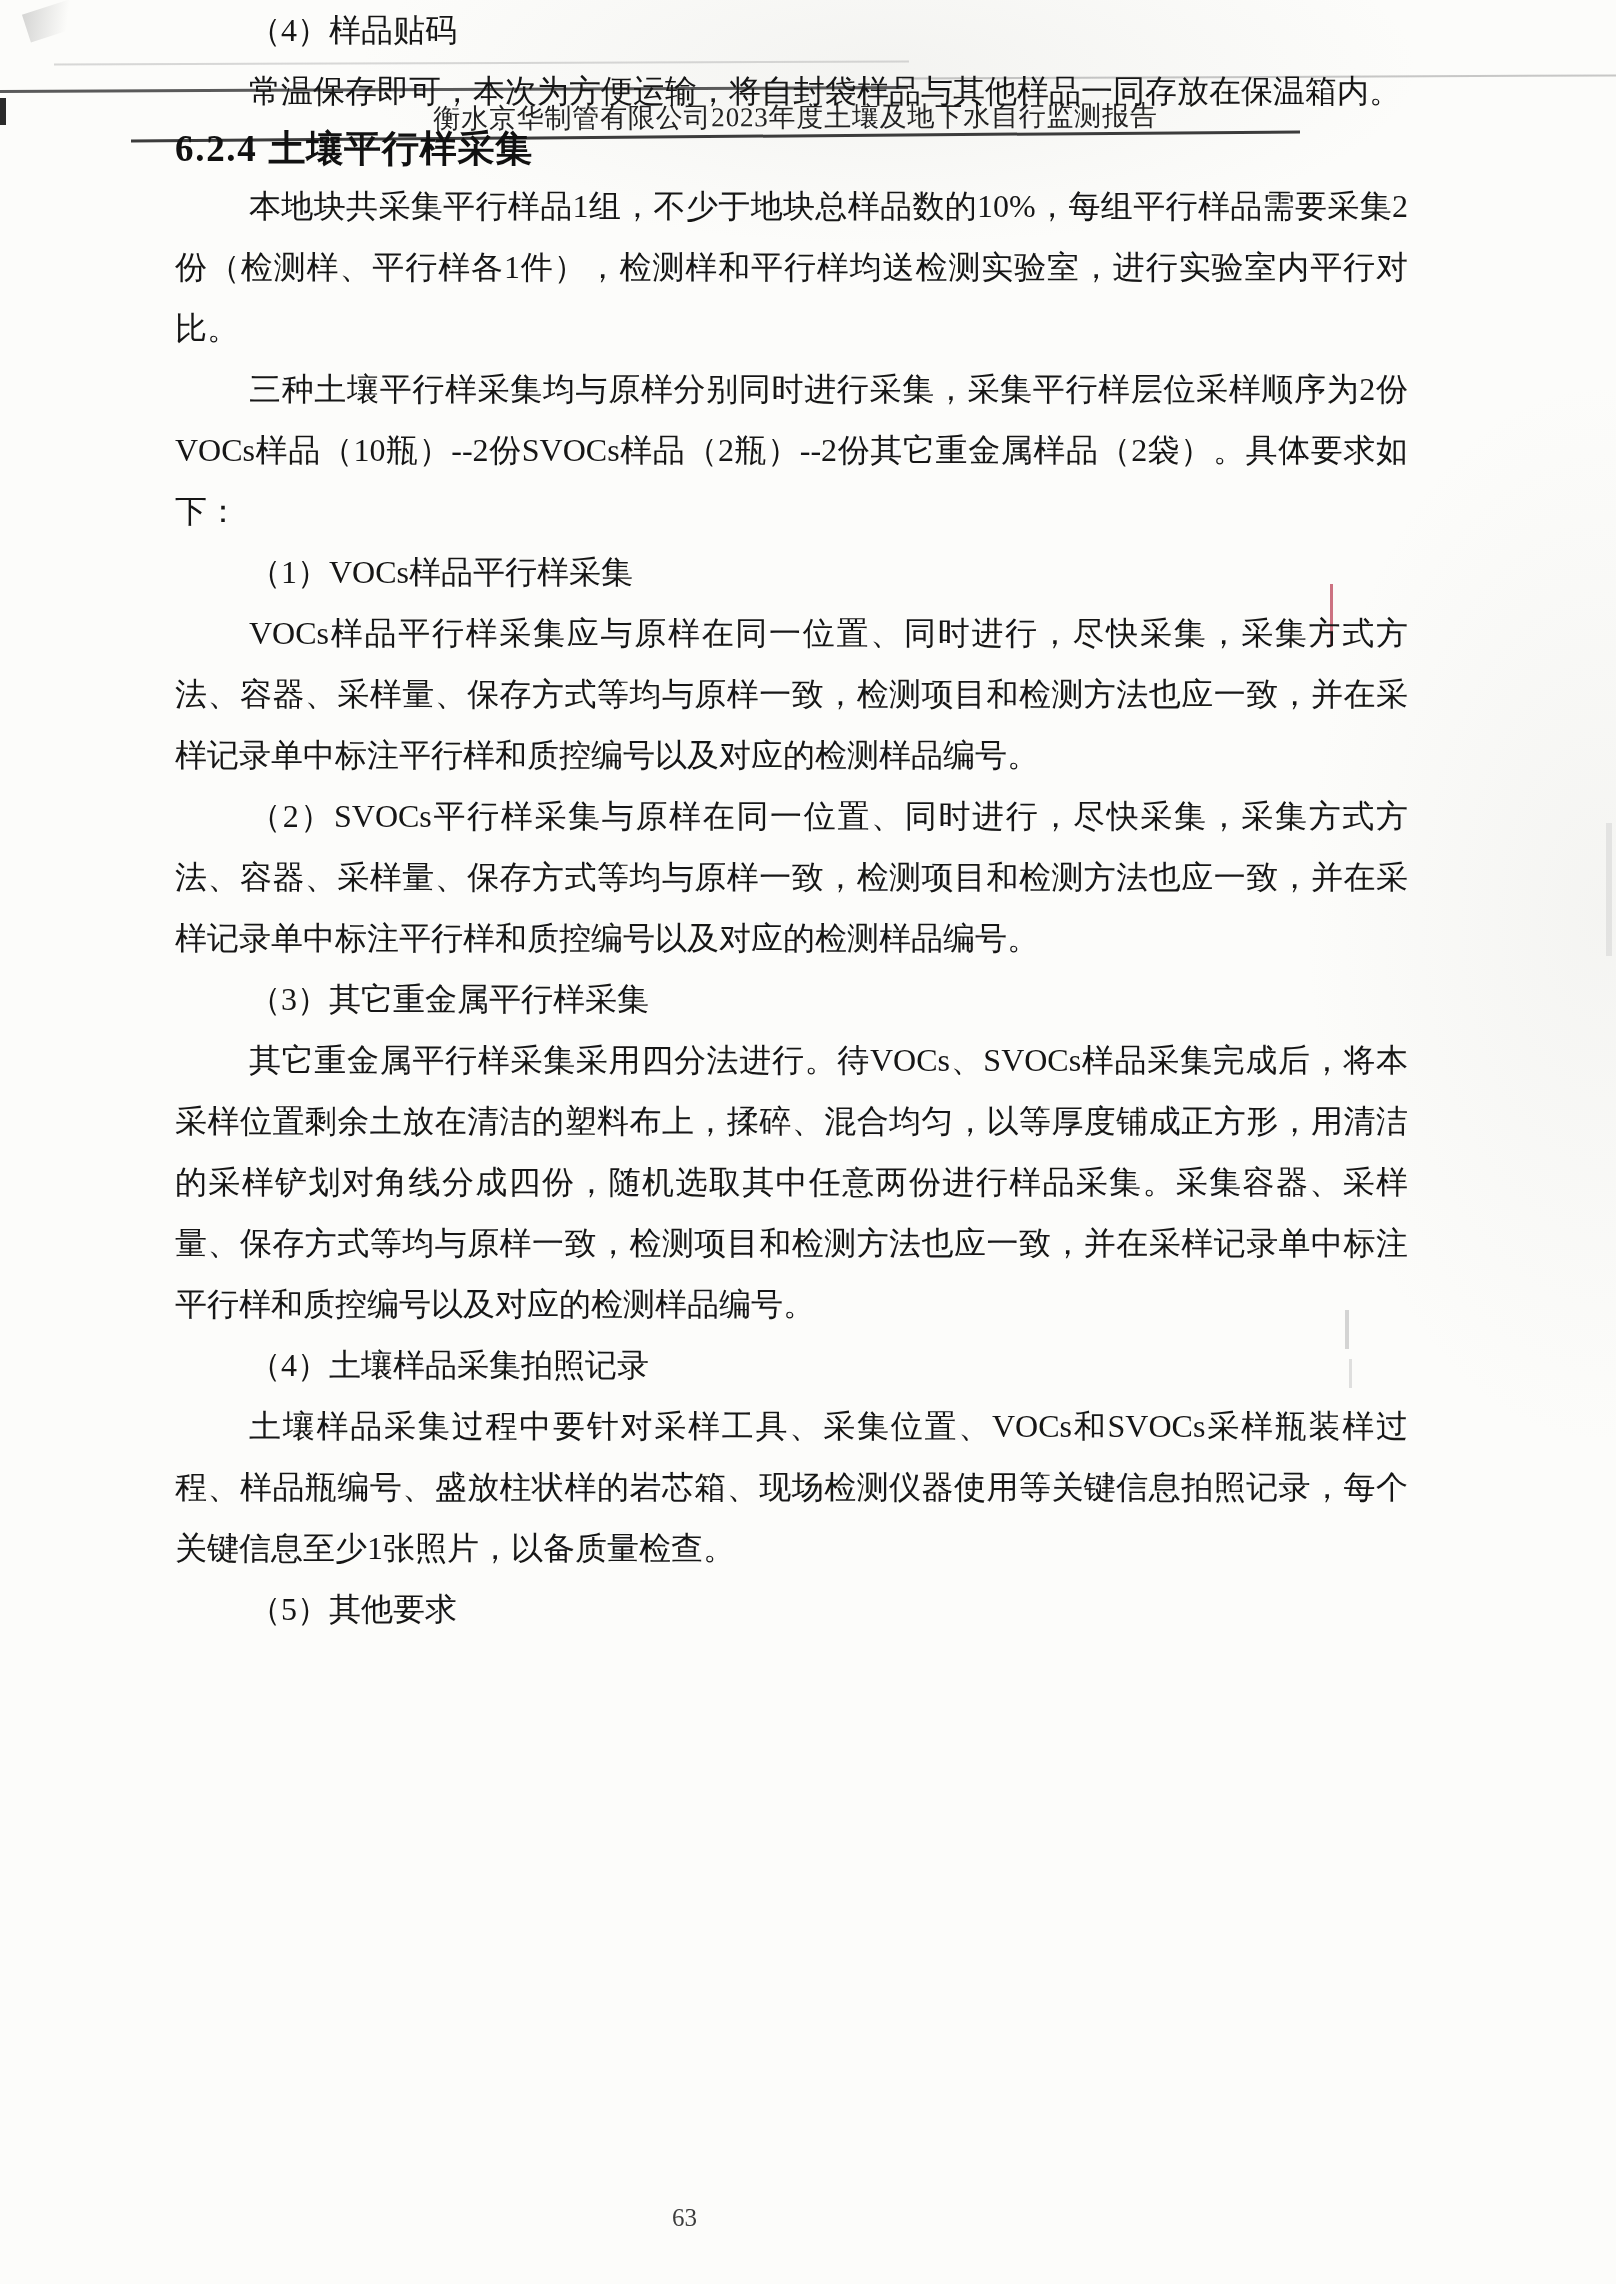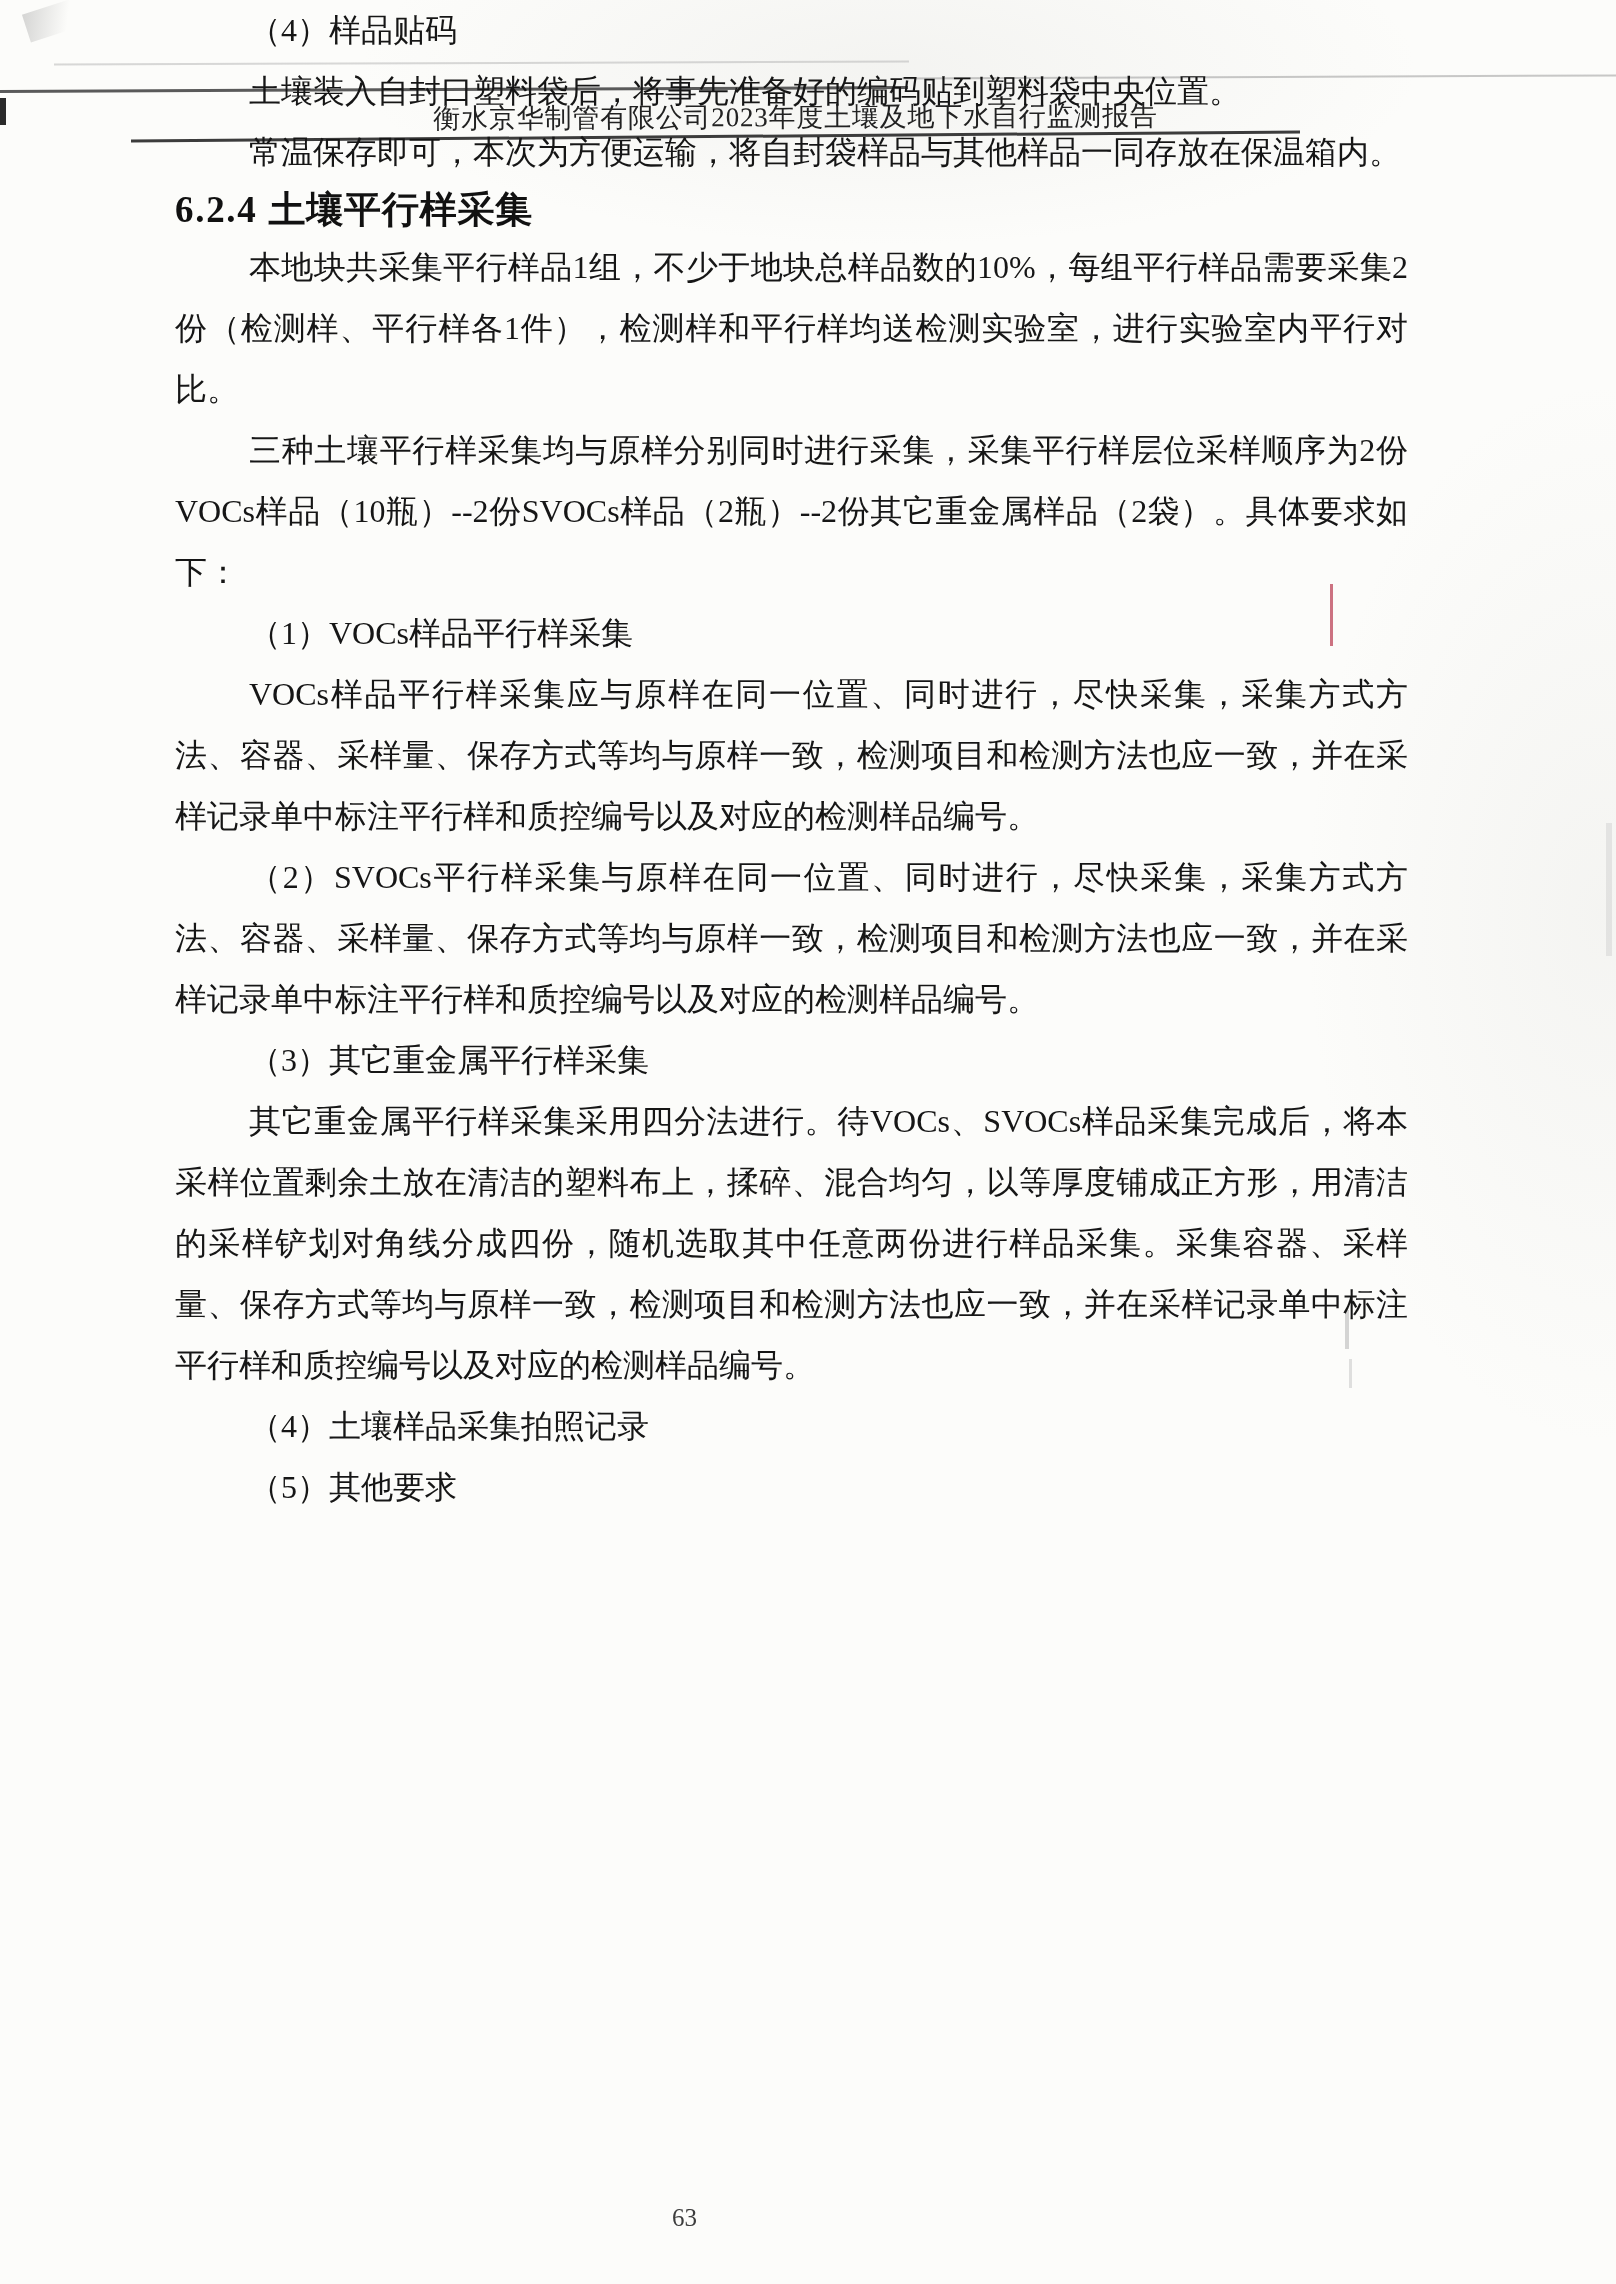--- a/index.html
+++ b/index.html
@@ -115,35 +115,35 @@
   <div class="header-title">衡水京华制管有限公司2023年度土壤及地下水自行监测报告</div>
   <div class="rule rule-header-bottom"></div>
 
   <div class="red-mark" id="red-mark" style="background: rgb(191, 79, 99);"></div>
   <div class="gray-dash-1"></div>
   <div class="gray-dash-2"></div>
   <div class="edge-band-right"></div>
 
   <div class="content">
     <p class="sub first-block">（4）样品贴码</p>
-    <p class="para">土壤装入自封口塑料袋后，将事先准备好的编码贴到塑料袋中央位置。</p>
     <p class="para">常温保存即可，本次为方便运输，将自封袋样品与其他样品一同存放在保温箱内。</p>
 
     <h2 class="section-heading">
       <span class="sec-num">6.2.4</span><span>土壤平行样采集</span>
     </h2>
 
     <p class="para">本地块共采集平行样品1组，不少于地块总样品数的10%，每组平行样品需要采集2份（检测样、平行样各1件），检测样和平行样均送检测实验室，进行实验室内平行对比。</p>
     <p class="para">三种土壤平行样采集均与原样分别同时进行采集，采集平行样层位采样顺序为2份VOCs样品（10瓶）--2份SVOCs样品（2瓶）--2份其它重金属样品（2袋）。具体要求如下：</p>
     <p class="sub">（1）VOCs样品平行样采集</p>
     <p class="para">VOCs样品平行样采集应与原样在同一位置、同时进行，尽快采集，采集方式方法、容器、采样量、保存方式等均与原样一致，检测项目和检测方法也应一致，并在采样记录单中标注平行样和质控编号以及对应的检测样品编号。</p>
     <p class="para">（2）SVOCs平行样采集与原样在同一位置、同时进行，尽快采集，采集方式方法、容器、采样量、保存方式等均与原样一致，检测项目和检测方法也应一致，并在采样记录单中标注平行样和质控编号以及对应的检测样品编号。</p>
     <p class="sub">（3）其它重金属平行样采集</p>
     <p class="para">其它重金属平行样采集采用四分法进行。待VOCs、SVOCs样品采集完成后，将本采样位置剩余土放在清洁的塑料布上，揉碎、混合均匀，以等厚度铺成正方形，用清洁的采样铲划对角线分成四份，随机选取其中任意两份进行样品采集。采集容器、采样量、保存方式等均与原样一致，检测项目和检测方法也应一致，并在采样记录单中标注平行样和质控编号以及对应的检测样品编号。</p>
     <p class="sub">（4）土壤样品采集拍照记录</p>
+    <p class="para">土壤样品采集过程中要针对采样工具、采集位置、VOCs和SVOCs采样瓶装样过程、样品瓶编号、盛放柱状样的岩芯箱、现场检测仪器使用等关键信息拍照记录，每个关键信息至少1张照片，以备质量检查。</p>
     <p class="sub">（5）其他要求</p>
   </div>
 
   <div class="footer">
     <span>63</span>
   </div>
 
 </div>
 
 

